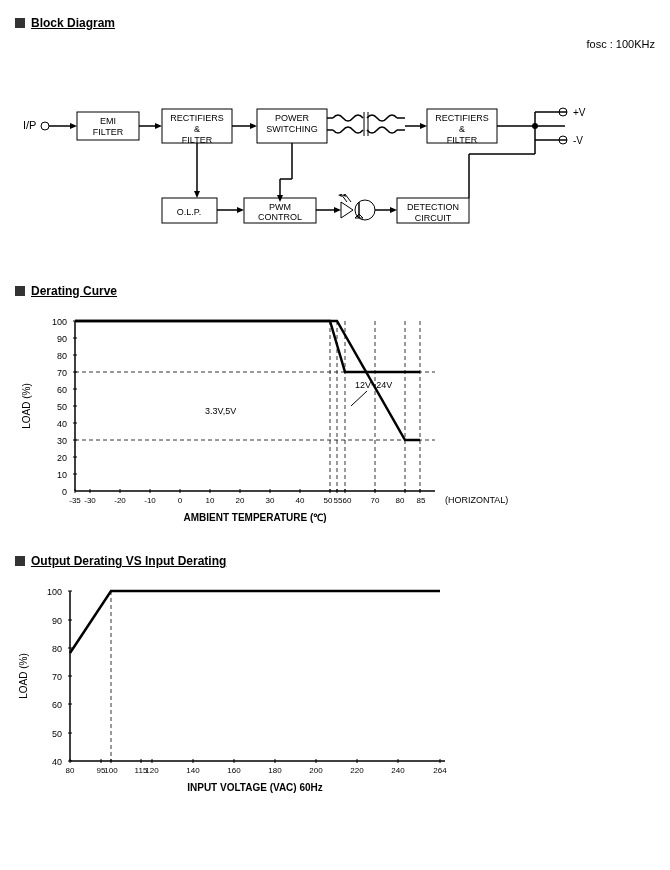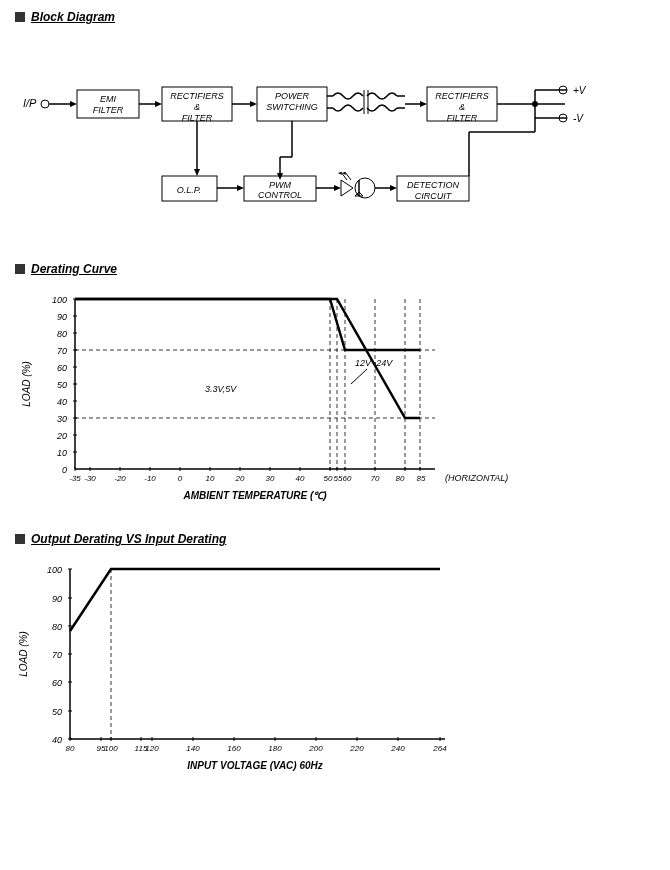--- a/index.html
+++ b/index.html
@@ -5,22 +5,21 @@
     * { margin: 0; padding: 0; box-sizing: border-box; }
     body {
       background: #fff;
       font-family: Arial, sans-serif;
       font-size: 11px;
       width: 670px;
       min-height: 870px;
       color: #000;
     }
     .page {
-      padding: 10px 15px;
-      font-style: italic;
+      padding: 16px 15px;
     }
     .section-title {
       display: flex;
       align-items: center;
       margin-bottom: 8px;
     }
     .section-title-box {
       background: #333;
       width: 10px;
       height: 10px;
@@ -65,20 +64,21 @@
 </head>
 <body>
 
 <div class="page">
 
   <div class="block-diagram-section">
     <div class="section-title">
       <div class="section-title-box"></div>
       <span>Block Diagram</span>
     </div>
+    <div class="fosc-label">fosc : 100KHz</div>
 
     
     <svg class="block-diagram-svg" viewBox="0 0 640 210">
 
       <text x="8" y="75" font-size="11" font-family="Arial">I/P</text>
       <circle cx="30" cy="72" r="4" fill="none" stroke="#000" stroke-width="1"></circle>
 
       <line x1="34" y1="72" x2="58" y2="72" stroke="#000" stroke-width="1.5"></line>
       <polygon points="55,69 62,72 55,75" fill="#000"></polygon>
 

